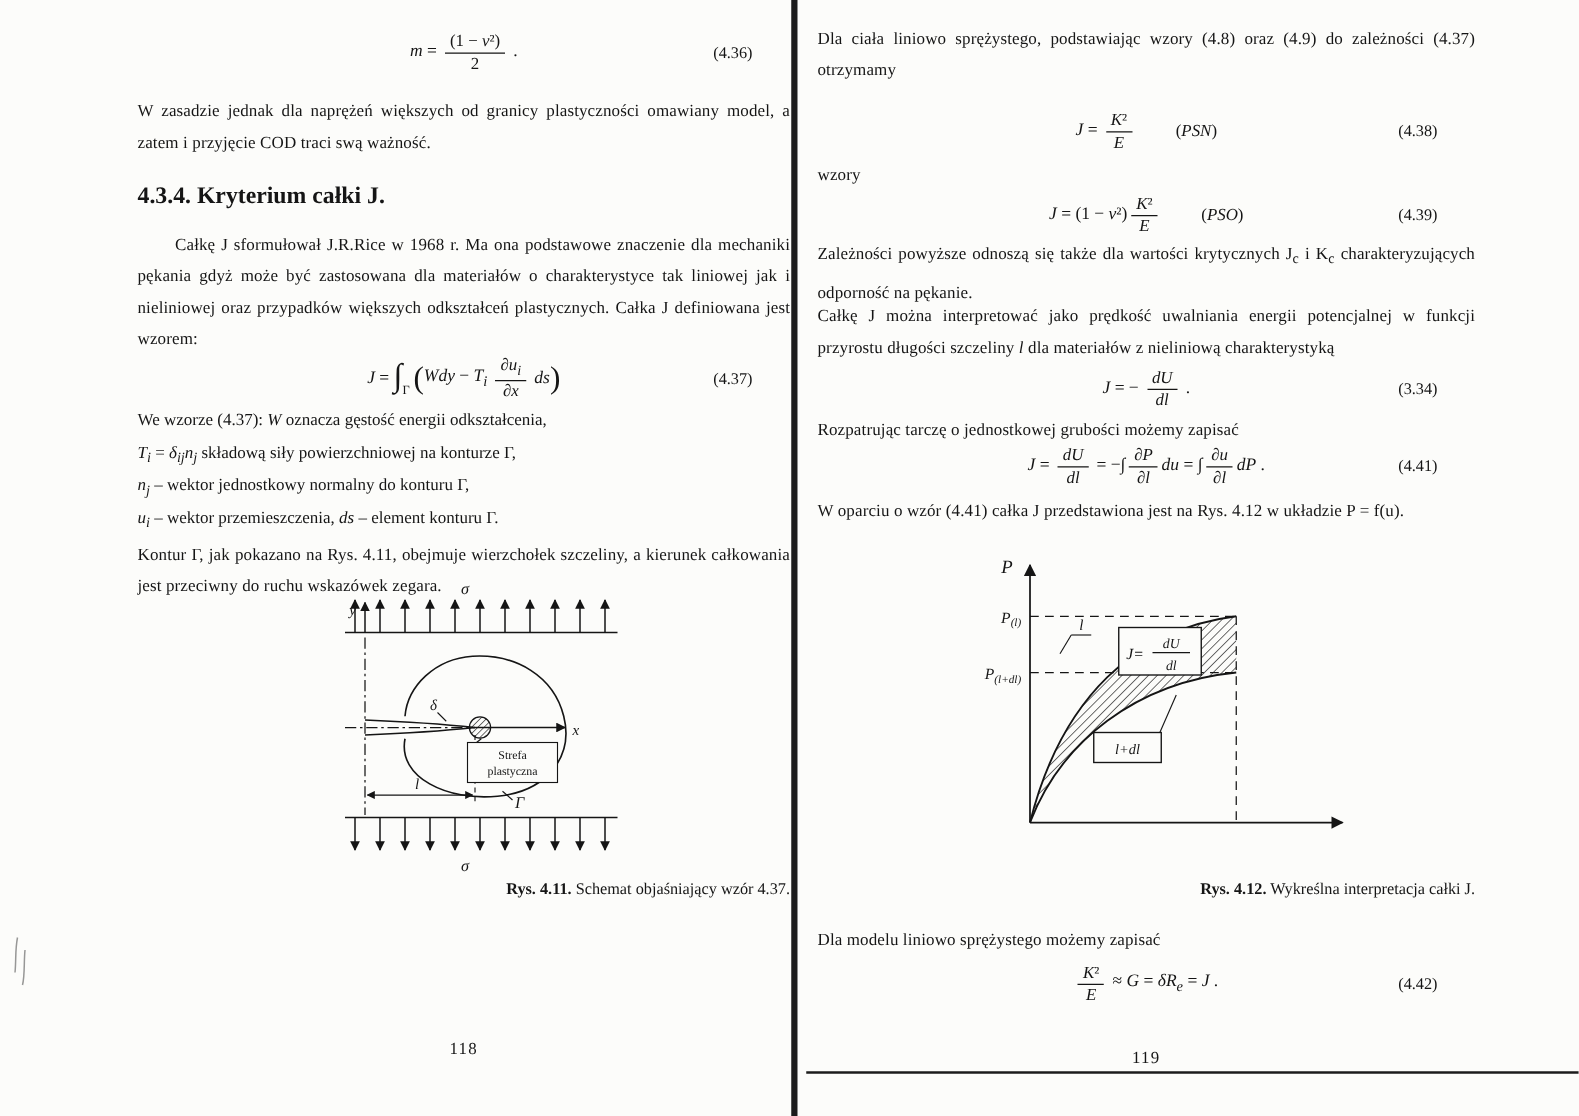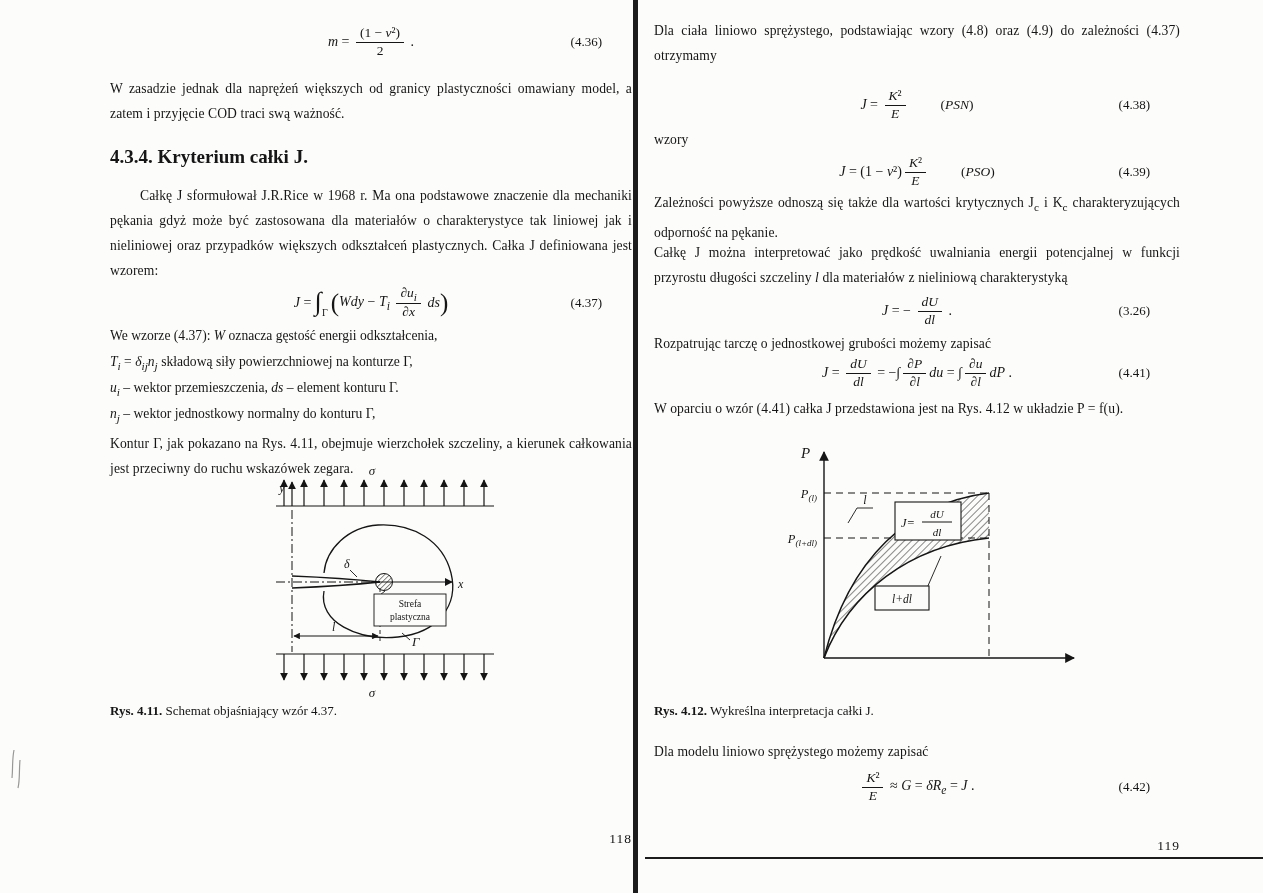--- a/index.html
+++ b/index.html
@@ -22,22 +22,22 @@
   .frac{display:inline-flex;flex-direction:column;align-items:center;margin:0 3px;font-size:13.5px;line-height:1.25}
   .fnum{padding:0 4px;border-bottom:1.2px solid #151515}
   .fden{padding:0 4px}
   .eqtag{position:absolute;right:30px;font-size:13px}
   .int{font-size:26px;line-height:1;vertical-align:-4px}
   .isub{font-size:10px;vertical-align:-10px;margin-right:3px;font-style:normal}
   .bp{font-size:25px;vertical-align:-3px}
   .eqlbl{margin-left:32px;font-size:13.5px}
   .legend{position:absolute;width:100%;font-size:13.6px}
   .legend div{height:26px}
-  .caption{position:absolute;width:100%;text-align:left;font-size:13px}
-  .pageno{position:absolute;width:100%;text-align:right;font-size:13.5px;letter-spacing:1px}
+  .caption{position:absolute;width:100%;text-align:right;font-size:13px}
+  .pageno{position:absolute;width:100%;text-align:center;font-size:13.5px;letter-spacing:1px}
   .figwrap{position:absolute}
   svg{overflow:visible;display:block}
   svg text{font-family:"Liberation Serif",serif;fill:#151515}
   .scan-mark{position:absolute;left:10px;top:748px;opacity:.6}
 </style>
 </head>
 <body>
 
 <div class="page page-left">
   <div class="col col-left">
@@ -72,22 +72,22 @@
           </span>
           <span class="eqt"> <i>ds</i></span>
           <span class="eqt"><span class="bp">)</span></span>
         </span>
       <span class="eqtag">(4.37)</span>
     </div>
 
     <div class="legend" style="top:328px">
       <div>We wzorze (4.37): <i>W</i> oznacza gęstość energii odkształcenia,</div>
       <div><i>T<sub>i</sub></i> = <i>δ<sub>ij</sub>n<sub>j</sub></i> składową siły powierzchniowej na konturze Γ,</div>
+      <div><i>n<sub>j</sub></i> – wektor jednostkowy normalny do konturu Γ,</div>
       <div><i>u<sub>i</sub></i> – wektor przemieszczenia, <i>ds</i> – element konturu Γ.</div>
-      <div><i>n<sub>j</sub></i> – wektor jednostkowy normalny do konturu Γ,</div>
     </div>
 
     <p class="para" style="top:431px">Kontur Γ, jak pokazano na Rys. 4.11, obejmuje wierzchołek szczeliny, a kierunek całkowania jest przeciwny do ruchu wskazówek zegara.</p>
 
     <div class="figwrap" style="top:464px;left:152px">
       <svg width="262" height="236" viewBox="0 0 262 236">
         <defs>
           <marker id="ah1" viewBox="0 0 10 10" refX="9" refY="5" markerWidth="6.5" markerHeight="6.5" orient="auto-start-reverse">
             <path d="M0,0 L10,5 L0,10 Z" fill="#151515"></path>
           </marker>
@@ -209,21 +209,21 @@
 
     <div class="eqrow" style="top:290px;min-height:42px">
       <span class="eq-body">
           <span class="eqt"><i>J</i> = − </span>
           <span class="frac">
             <span class="fnum"><i>dU</i></span>
             <span class="fden"><i>dl</i></span>
           </span>
           <span class="eqt"> .</span>
         </span>
-      <span class="eqtag">(3.26)</span>
+      <span class="eqtag">(3.34)</span>
     </div>
 
     <p class="para" style="top:331px">Rozpatrując tarczę o jednostkowej grubości możemy zapisać</p>
 
     <div class="eqrow" style="top:352px;min-height:42px">
       <span class="eq-body">
           <span class="eqt"><i>J</i> = </span>
           <span class="frac">
             <span class="fnum"><i>dU</i></span>
             <span class="fden"><i>dl</i></span>

